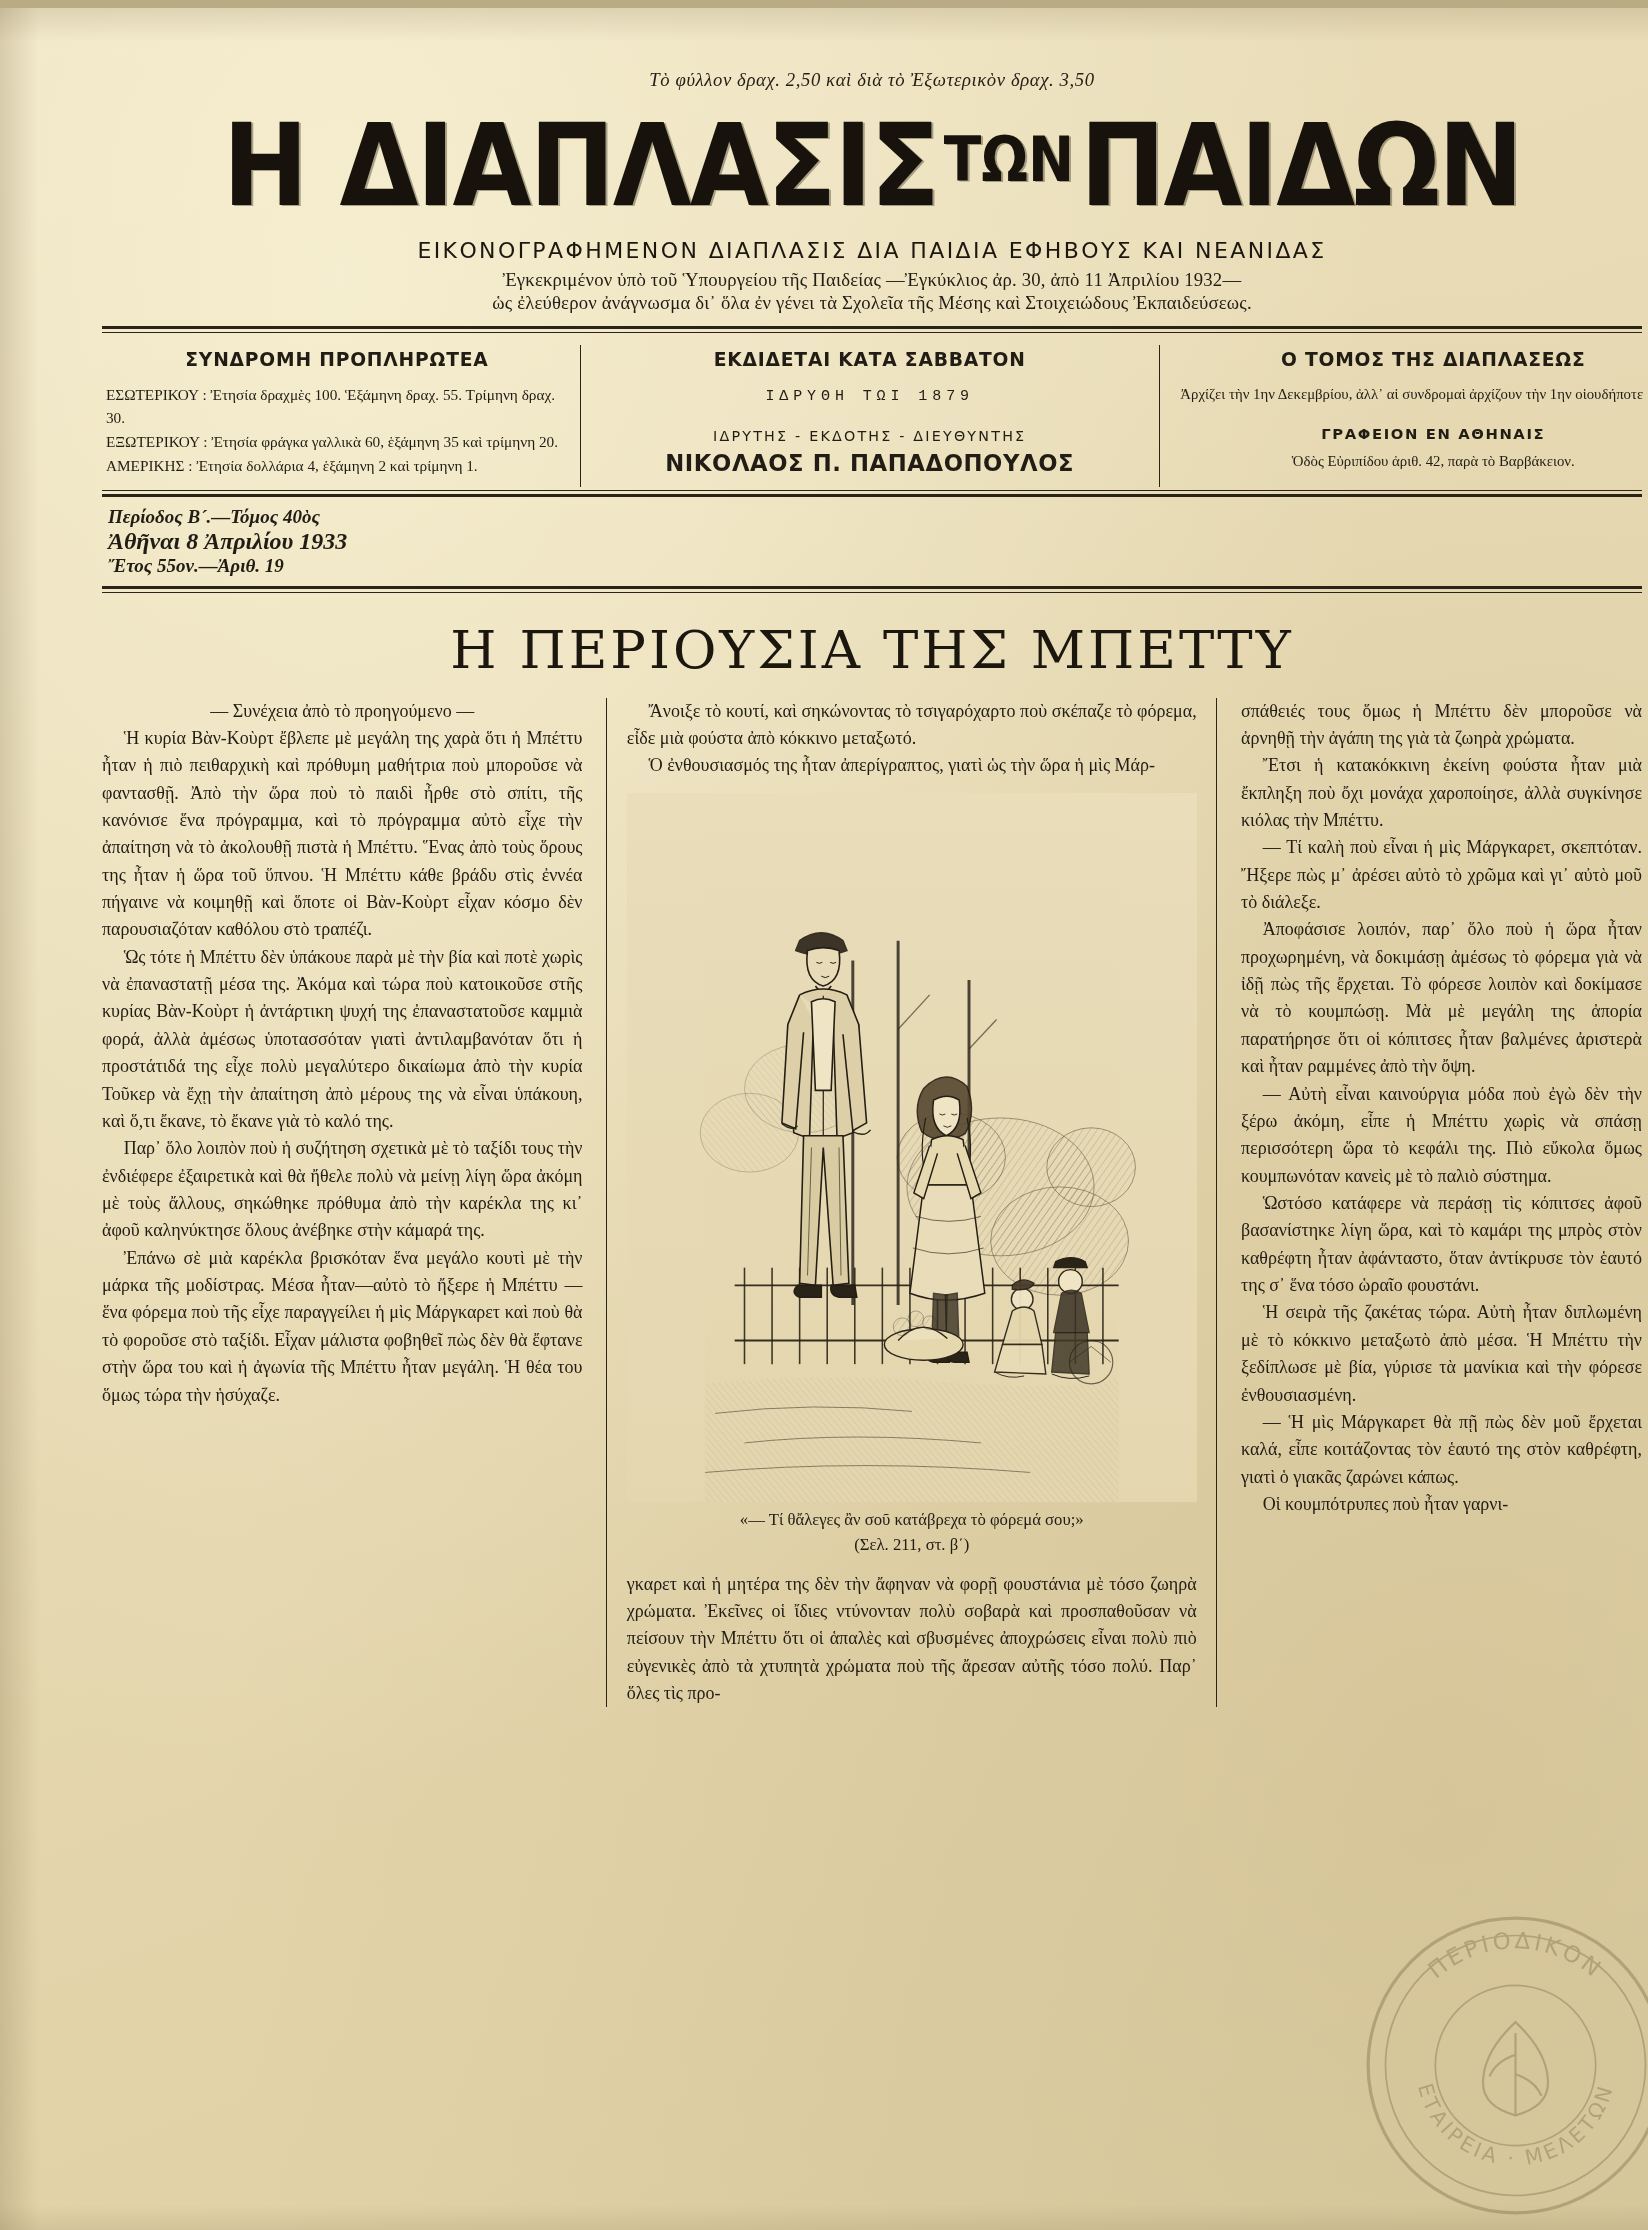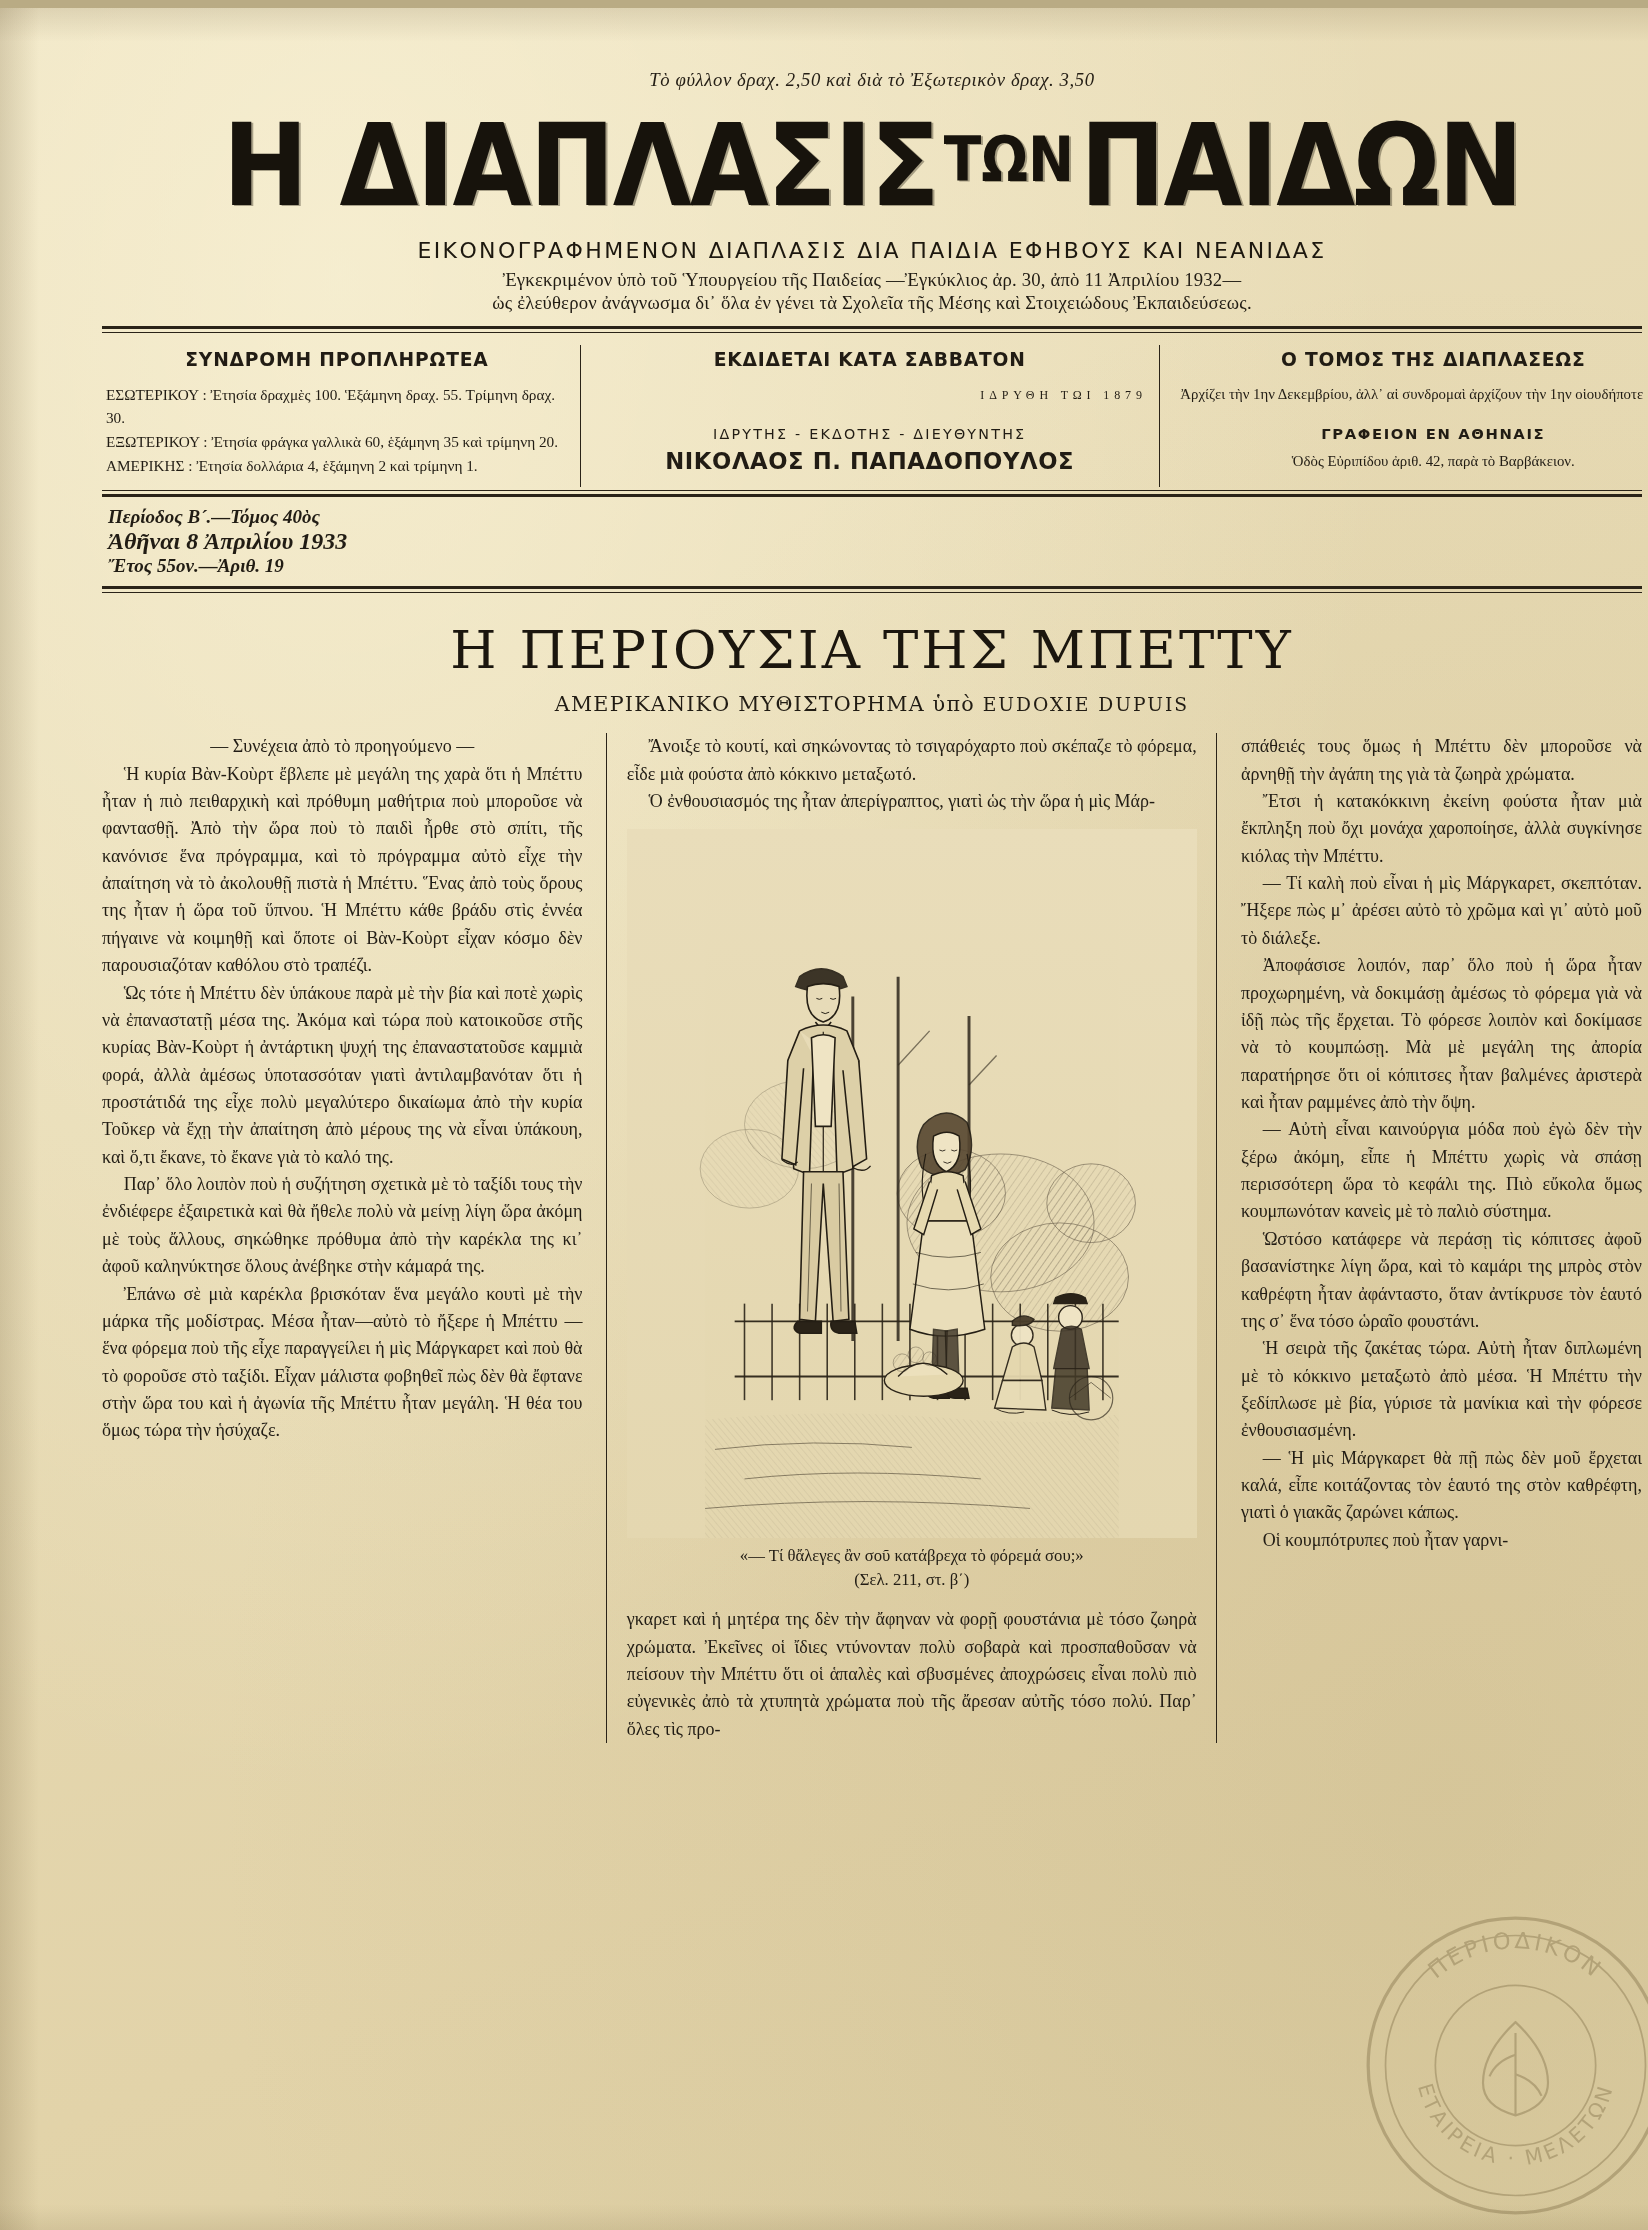--- a/index.html
+++ b/index.html
@@ -127,25 +127,24 @@
     text-align: center;
     margin-bottom: 12.8px;
   }
   .info-line {
     font-size: 15.3px;
     line-height: 1.55;
     text-align: left;
   }
   .info-line.center { text-align: center; }
   .mid-founded {
-    font-family: Liberation Serif, serif;
-    font-size: 12px;
+    font-family: Liberation Mono, monospace;
+    font-size: 15px;
     letter-spacing: 4.9px;
     margin: 17.7px 0 23.6px 0;
-    text-align: right;
   }
   .mid-role {
     font-family: "DejaVu Sans", sans-serif;
     font-size: 14.3px;
     letter-spacing: 2.2px;
     margin-bottom: 5.9px;
   }
   .mid-name {
     font-family: "DejaVu Sans", sans-serif;
     font-weight: 700;
@@ -288,25 +287,20 @@
       <div>Περίοδος Β´.—Τόμος 40ὸς</div>
       <div class="mid-date">Ἀθῆναι 8 Ἀπριλίου 1933</div>
       <div>Ἔτος 55ον.—Ἀριθ. 19</div>
     </div>
 
     <hr class="rule-thick" style="margin-top:0">
     <hr class="rule-thin">
 
     <div class="article-head">
       <div class="article-title">Η ΠΕΡΙΟΥΣΙΑ ΤΗΣ ΜΠΕΤΤΥ</div>
-      <div class="article-sub">
-        <span>ΑΜΕΡΙΚΑΝΙΚΟ ΜΥΘΙΣΤΟΡΗΜΑ</span>
-        <span>ὑπὸ</span>
-        <span class="sc">EUDOXIE DUPUIS</span>
-      </div>
     </div>
 
     <div class="columns">
 
       <div class="col c1">
         <p class="center">— Συνέχεια ἀπὸ τὸ προηγούμενο —</p>
         <p>Ἡ κυρία Βὰν-Κοὺρτ ἔβλεπε μὲ μεγάλη της χαρὰ ὅτι ἡ Μπέττυ ἦταν ἡ πιὸ πειθαρχικὴ καὶ πρόθυμη μαθήτρια ποὺ μποροῦσε νὰ φαντασθῇ. Ἀπὸ τὴν ὥρα ποὺ τὸ παιδὶ ἦρθε στὸ σπίτι, τῆς κανόνισε ἕνα πρόγραμμα, καὶ τὸ πρόγραμμα αὐτὸ εἶχε τὴν ἀπαίτηση νὰ τὸ ἀκολουθῇ πιστὰ ἡ Μπέττυ. Ἕνας ἀπὸ τοὺς ὅρους της ἦταν ἡ ὥρα τοῦ ὕπνου. Ἡ Μπέττυ κάθε βράδυ στὶς ἐννέα πήγαινε νὰ κοιμηθῇ καὶ ὅποτε οἱ Βὰν-Κοὺρτ εἶχαν κόσμο δὲν παρουσιαζόταν καθόλου στὸ τραπέζι.</p>
         <p>Ὡς τότε ἡ Μπέττυ δὲν ὑπάκουε παρὰ μὲ τὴν βία καὶ ποτὲ χωρὶς νὰ ἐπαναστατῇ μέσα της. Ἀκόμα καὶ τώρα ποὺ κατοικοῦσε στῆς κυρίας Βὰν-Κοὺρτ ἡ ἀντάρτικη ψυχή της ἐπαναστατοῦσε καμμιὰ φορά, ἀλλὰ ἀμέσως ὑποτασσόταν γιατὶ ἀντιλαμβανόταν ὅτι ἡ προστάτιδά της εἶχε πολὺ μεγαλύτερο δικαίωμα ἀπὸ τὴν κυρία Τοῦκερ νὰ ἔχῃ τὴν ἀπαίτηση ἀπὸ μέρους της νὰ εἶναι ὑπάκουη, καὶ ὅ,τι ἔκανε, τὸ ἔκανε γιὰ τὸ καλό της.</p>
         <p>Παρ᾽ ὅλο λοιπὸν ποὺ ἡ συζήτηση σχετικὰ μὲ τὸ ταξίδι τους τὴν ἐνδιέφερε ἐξαιρετικὰ καὶ θὰ ἤθελε πολὺ νὰ μείνῃ λίγη ὥρα ἀκόμη μὲ τοὺς ἄλλους, σηκώθηκε πρόθυμα ἀπὸ τὴν καρέκλα της κι᾽ ἀφοῦ καληνύκτησε ὅλους ἀνέβηκε στὴν κάμαρά της.</p>
         <p>Ἐπάνω σὲ μιὰ καρέκλα βρισκόταν ἕνα μεγάλο κουτὶ μὲ τὴν μάρκα τῆς μοδίστρας. Μέσα ἦταν—αὐτὸ τὸ ἤξερε ἡ Μπέττυ — ἕνα φόρεμα ποὺ τῆς εἶχε παραγγείλει ἡ μὶς Μάργκαρετ καὶ ποὺ θὰ τὸ φοροῦσε στὸ ταξίδι. Εἶχαν μάλιστα φοβηθεῖ πὼς δὲν θὰ ἔφτανε στὴν ὥρα του καὶ ἡ ἀγωνία τῆς Μπέττυ ἦταν μεγάλη. Ἡ θέα του ὅμως τώρα τὴν ἡσύχαζε.</p>

